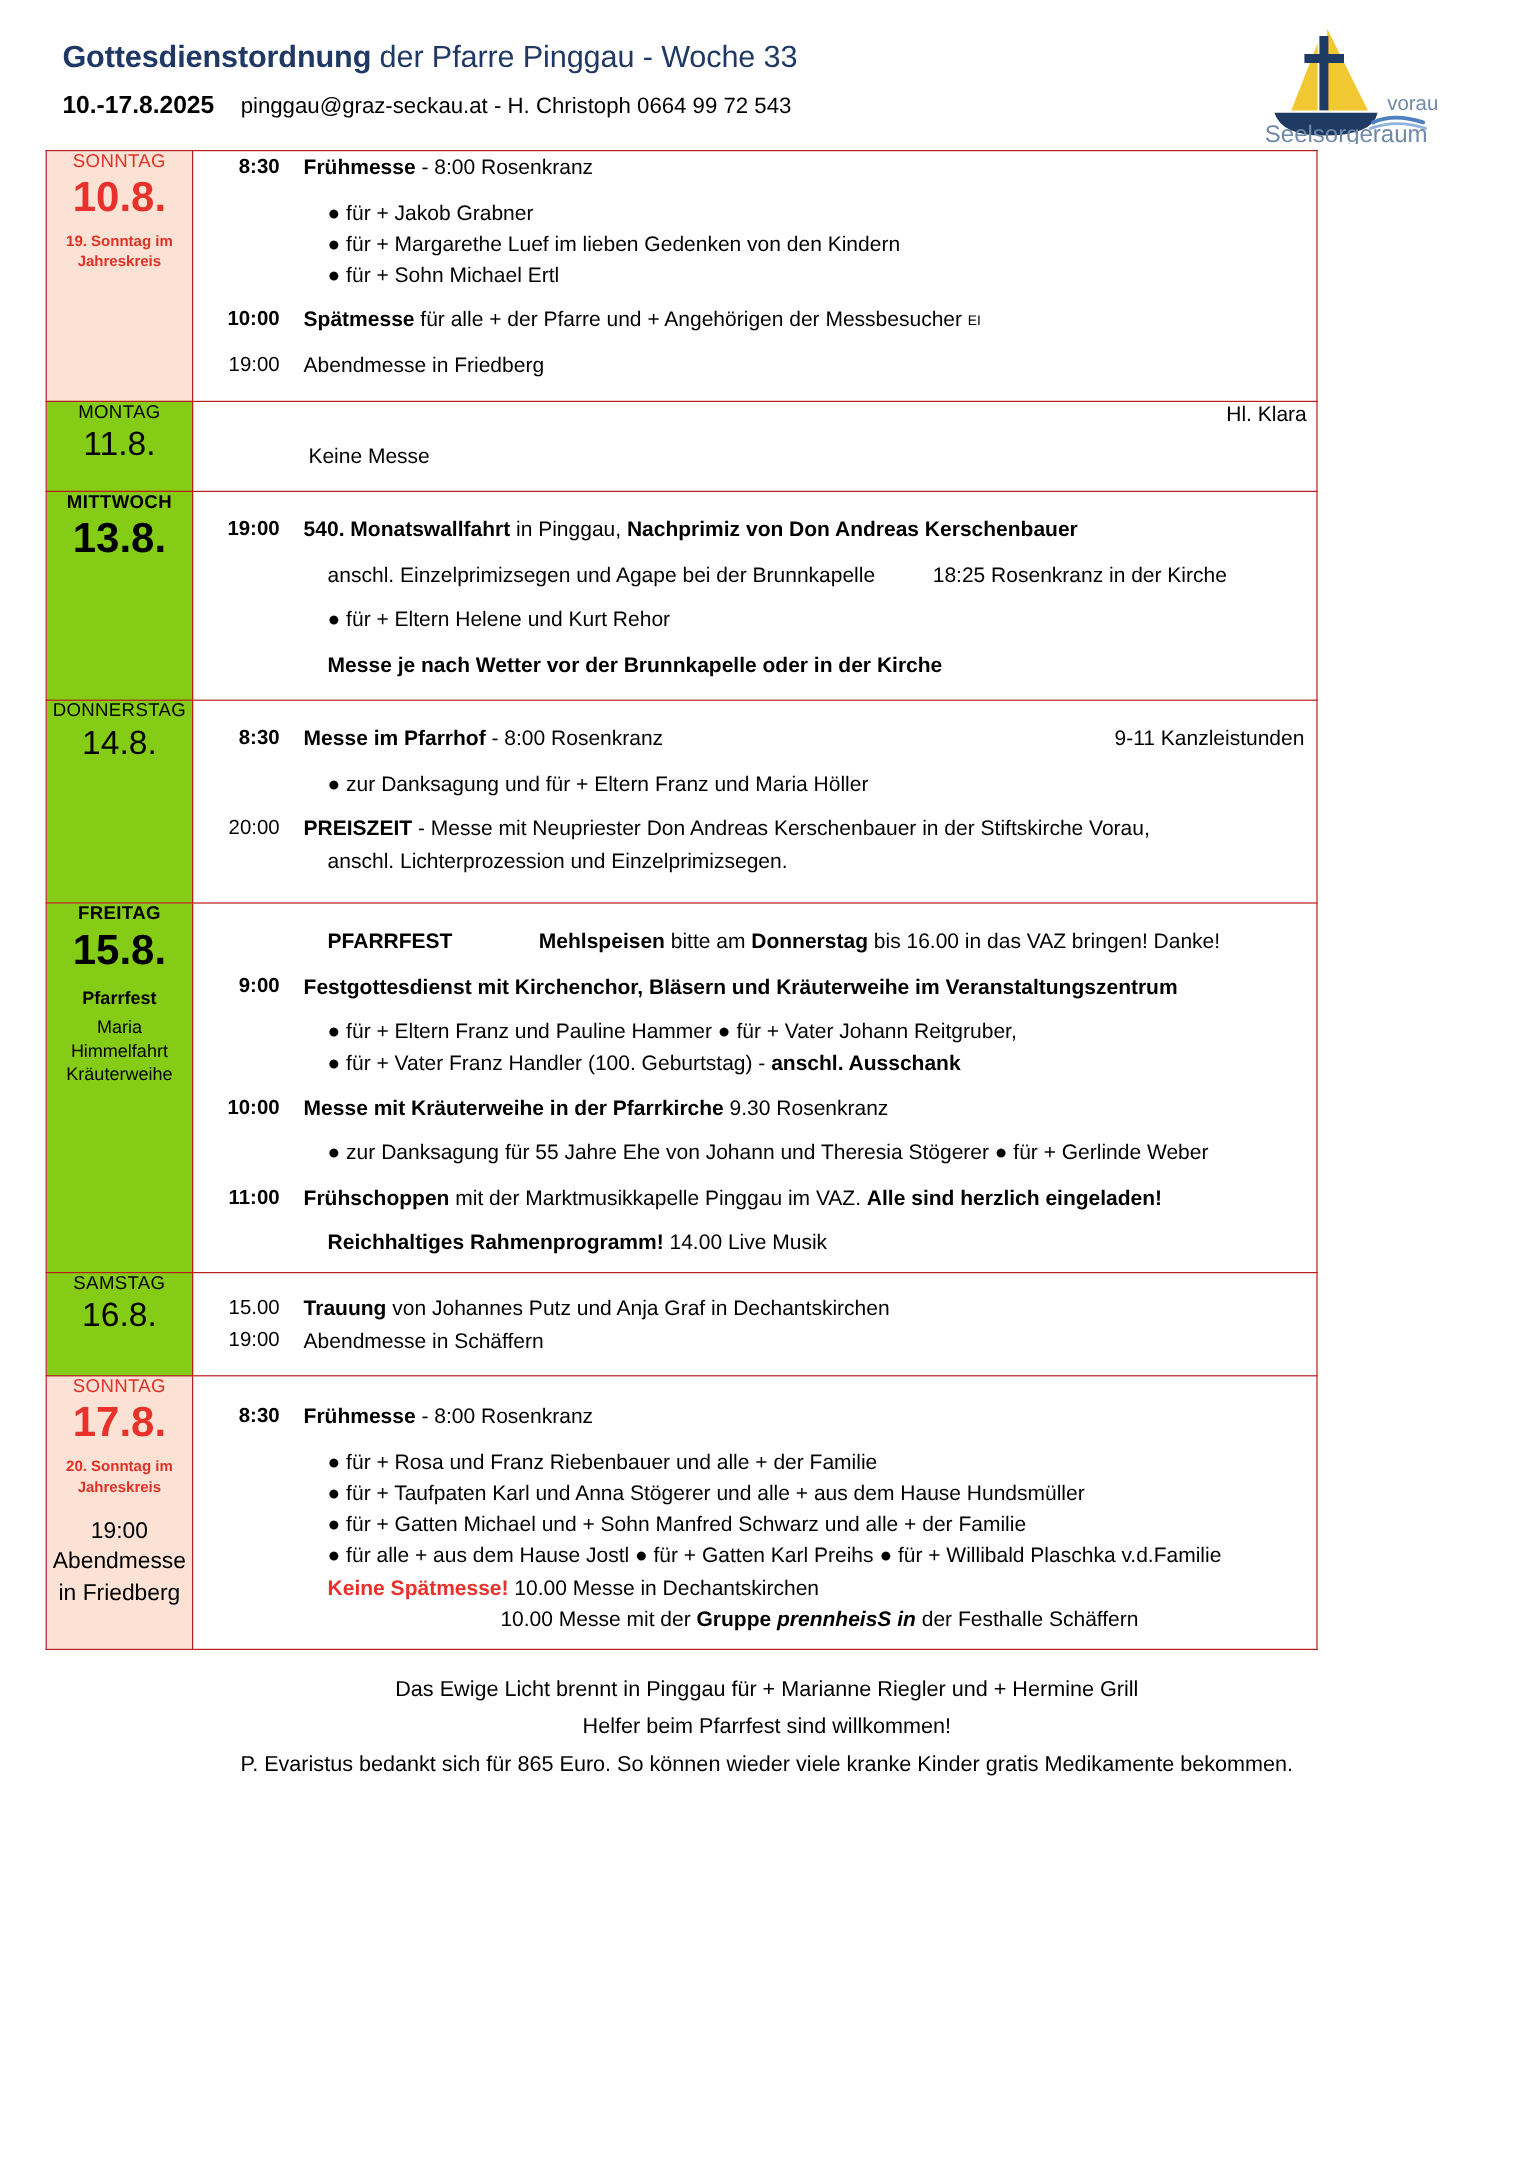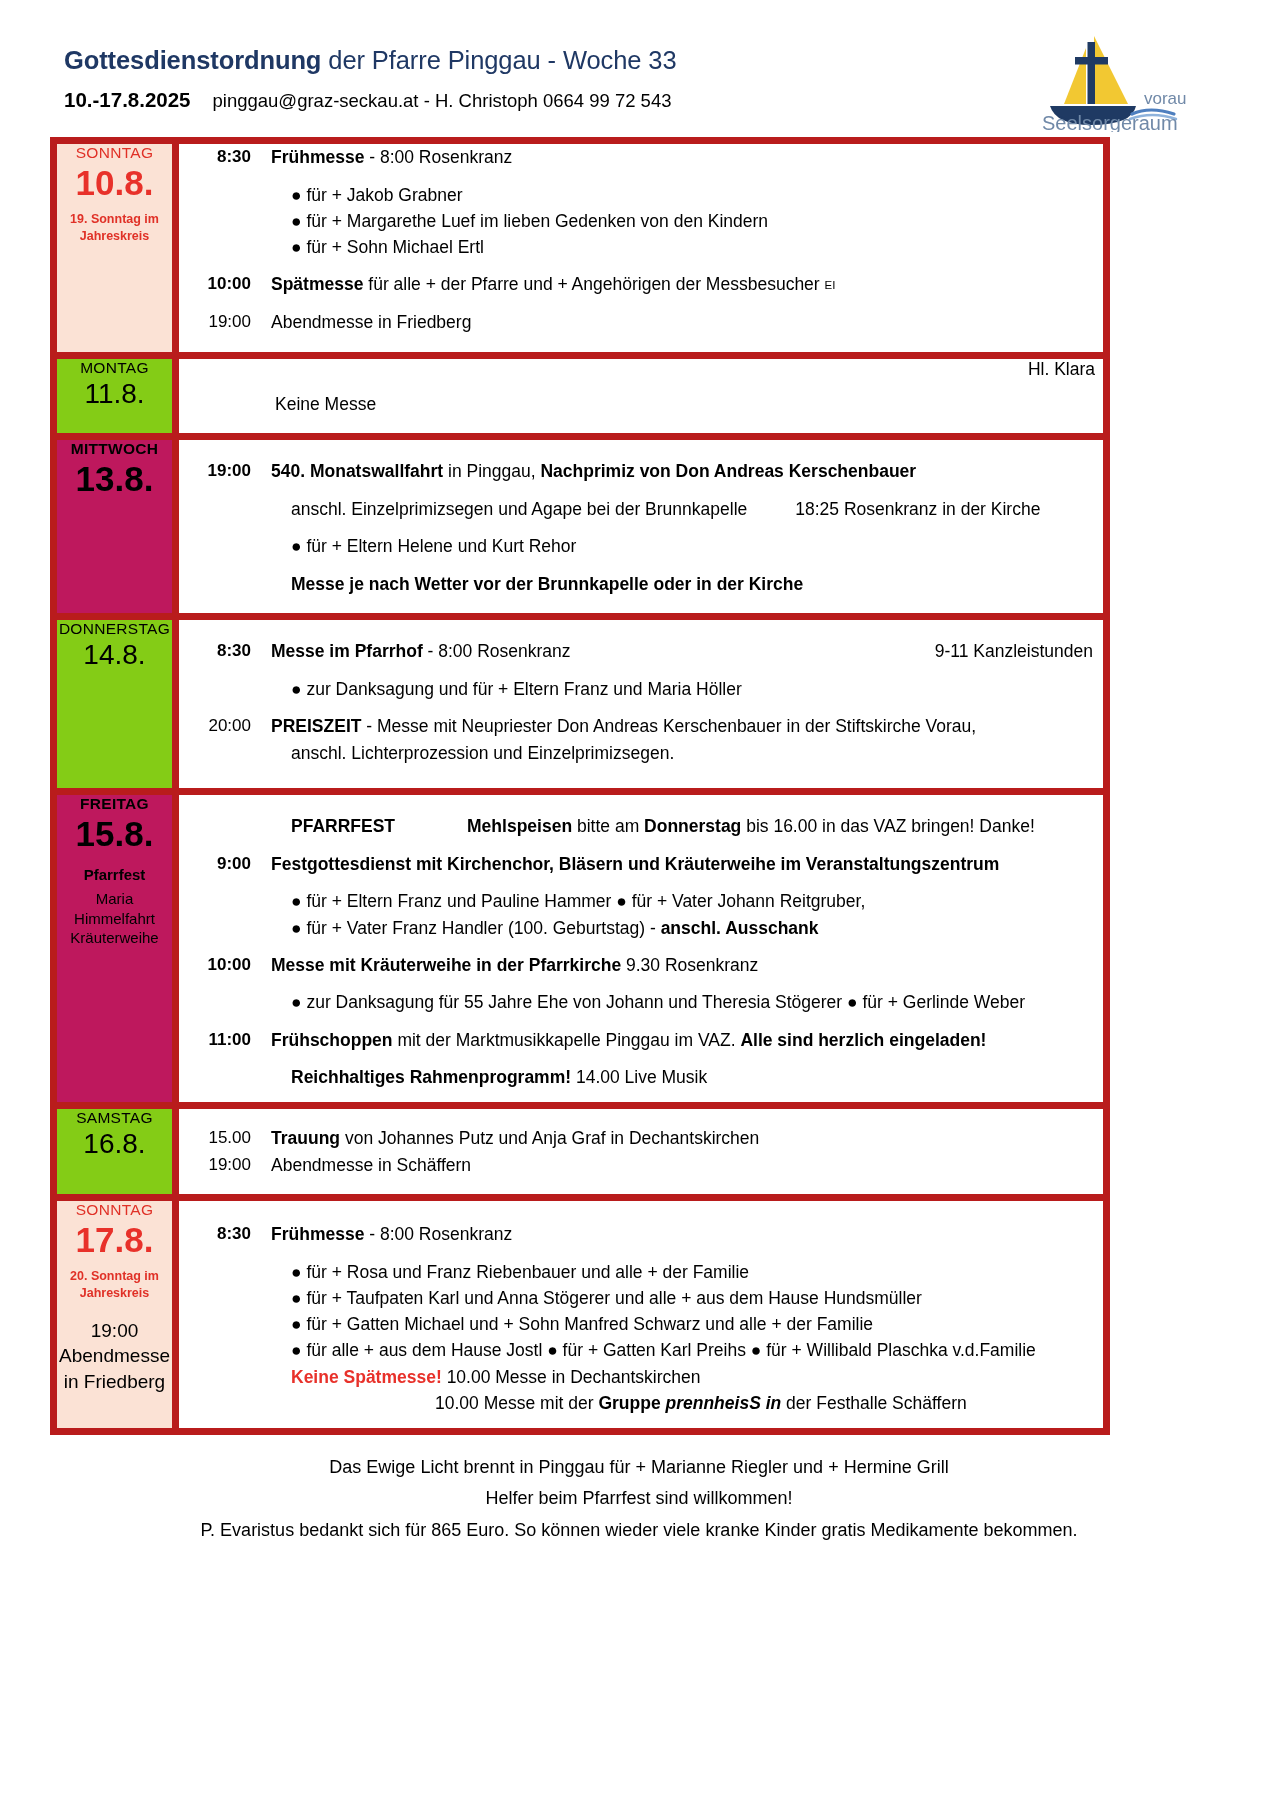--- a/index.html
+++ b/index.html
@@ -4,39 +4,39 @@
 <style>
   * { box-sizing: border-box; }
   html, body { margin:0; padding:0; }
   body {
     width:1278px; height:1806px;
     background:#ffffff;
     font-family:"Liberation Sans", sans-serif;
     color:#000;
     -webkit-font-smoothing:antialiased;
   }
-  .page { position:relative; width:1278px; height:1806px; padding:12px; }
+  .page { position:relative; width:1278px; height:1806px; padding:0; }
 
   
   .header { position:relative; padding:34px 0 0 52px; height:125px; }
   .title-line { font-size:25.5px; color:#1F3864; letter-spacing:-0.1px; }
   .title-line .strong { font-weight:bold; }
   .subtitle-line { margin-top:13px; font-size:19.5px; color:#000000; }
   .subtitle-line .date { font-weight:bold; font-size:20.5px; }
   .subtitle-line .mail { margin-left:22px; font-size:18.5px; }
 
   .logo { position:absolute; right:62px; top:14px; width:180px; height:106px; }
   .logo svg { display:block; }
 
   
   .tbl { margin:0 0 0 38px; width:1060px; border-collapse:collapse; }
-  .tbl td { border:7px solid #b91c1c; vertical-align:top; padding:0; }
+  .tbl td { border:1px solid #b91c1c; vertical-align:top; padding:0; }
   .daycell { width:122px; text-align:center; padding:10px 4px 10px 4px; }
   .daycell.sun  { background:#FBE2D5; }
-  .daycell.hl   { background:#be185d; }
+  .daycell.hl   { background:#84cc16; }
   .daycell.plain{ background:#84cc16; }
   .dow { font-size:15.5px; letter-spacing:0.3px; }
   .dow.red { color:#E03127; }
   .dow.bold { font-weight:bold; }
   .dnum { font-size:35px; font-weight:bold; line-height:1.08; margin-top:2px; }
   .dnum.red { color:#E8312A; }
   .dnum.plainnum { font-weight:normal; font-size:28px; }
   .dsub { font-size:12.5px; font-weight:bold; color:#E03127; line-height:1.35; margin-top:9px; }
   .dnote { font-size:15px; line-height:1.3; margin-top:5px; }
   .dnote.bold { font-weight:bold; }

